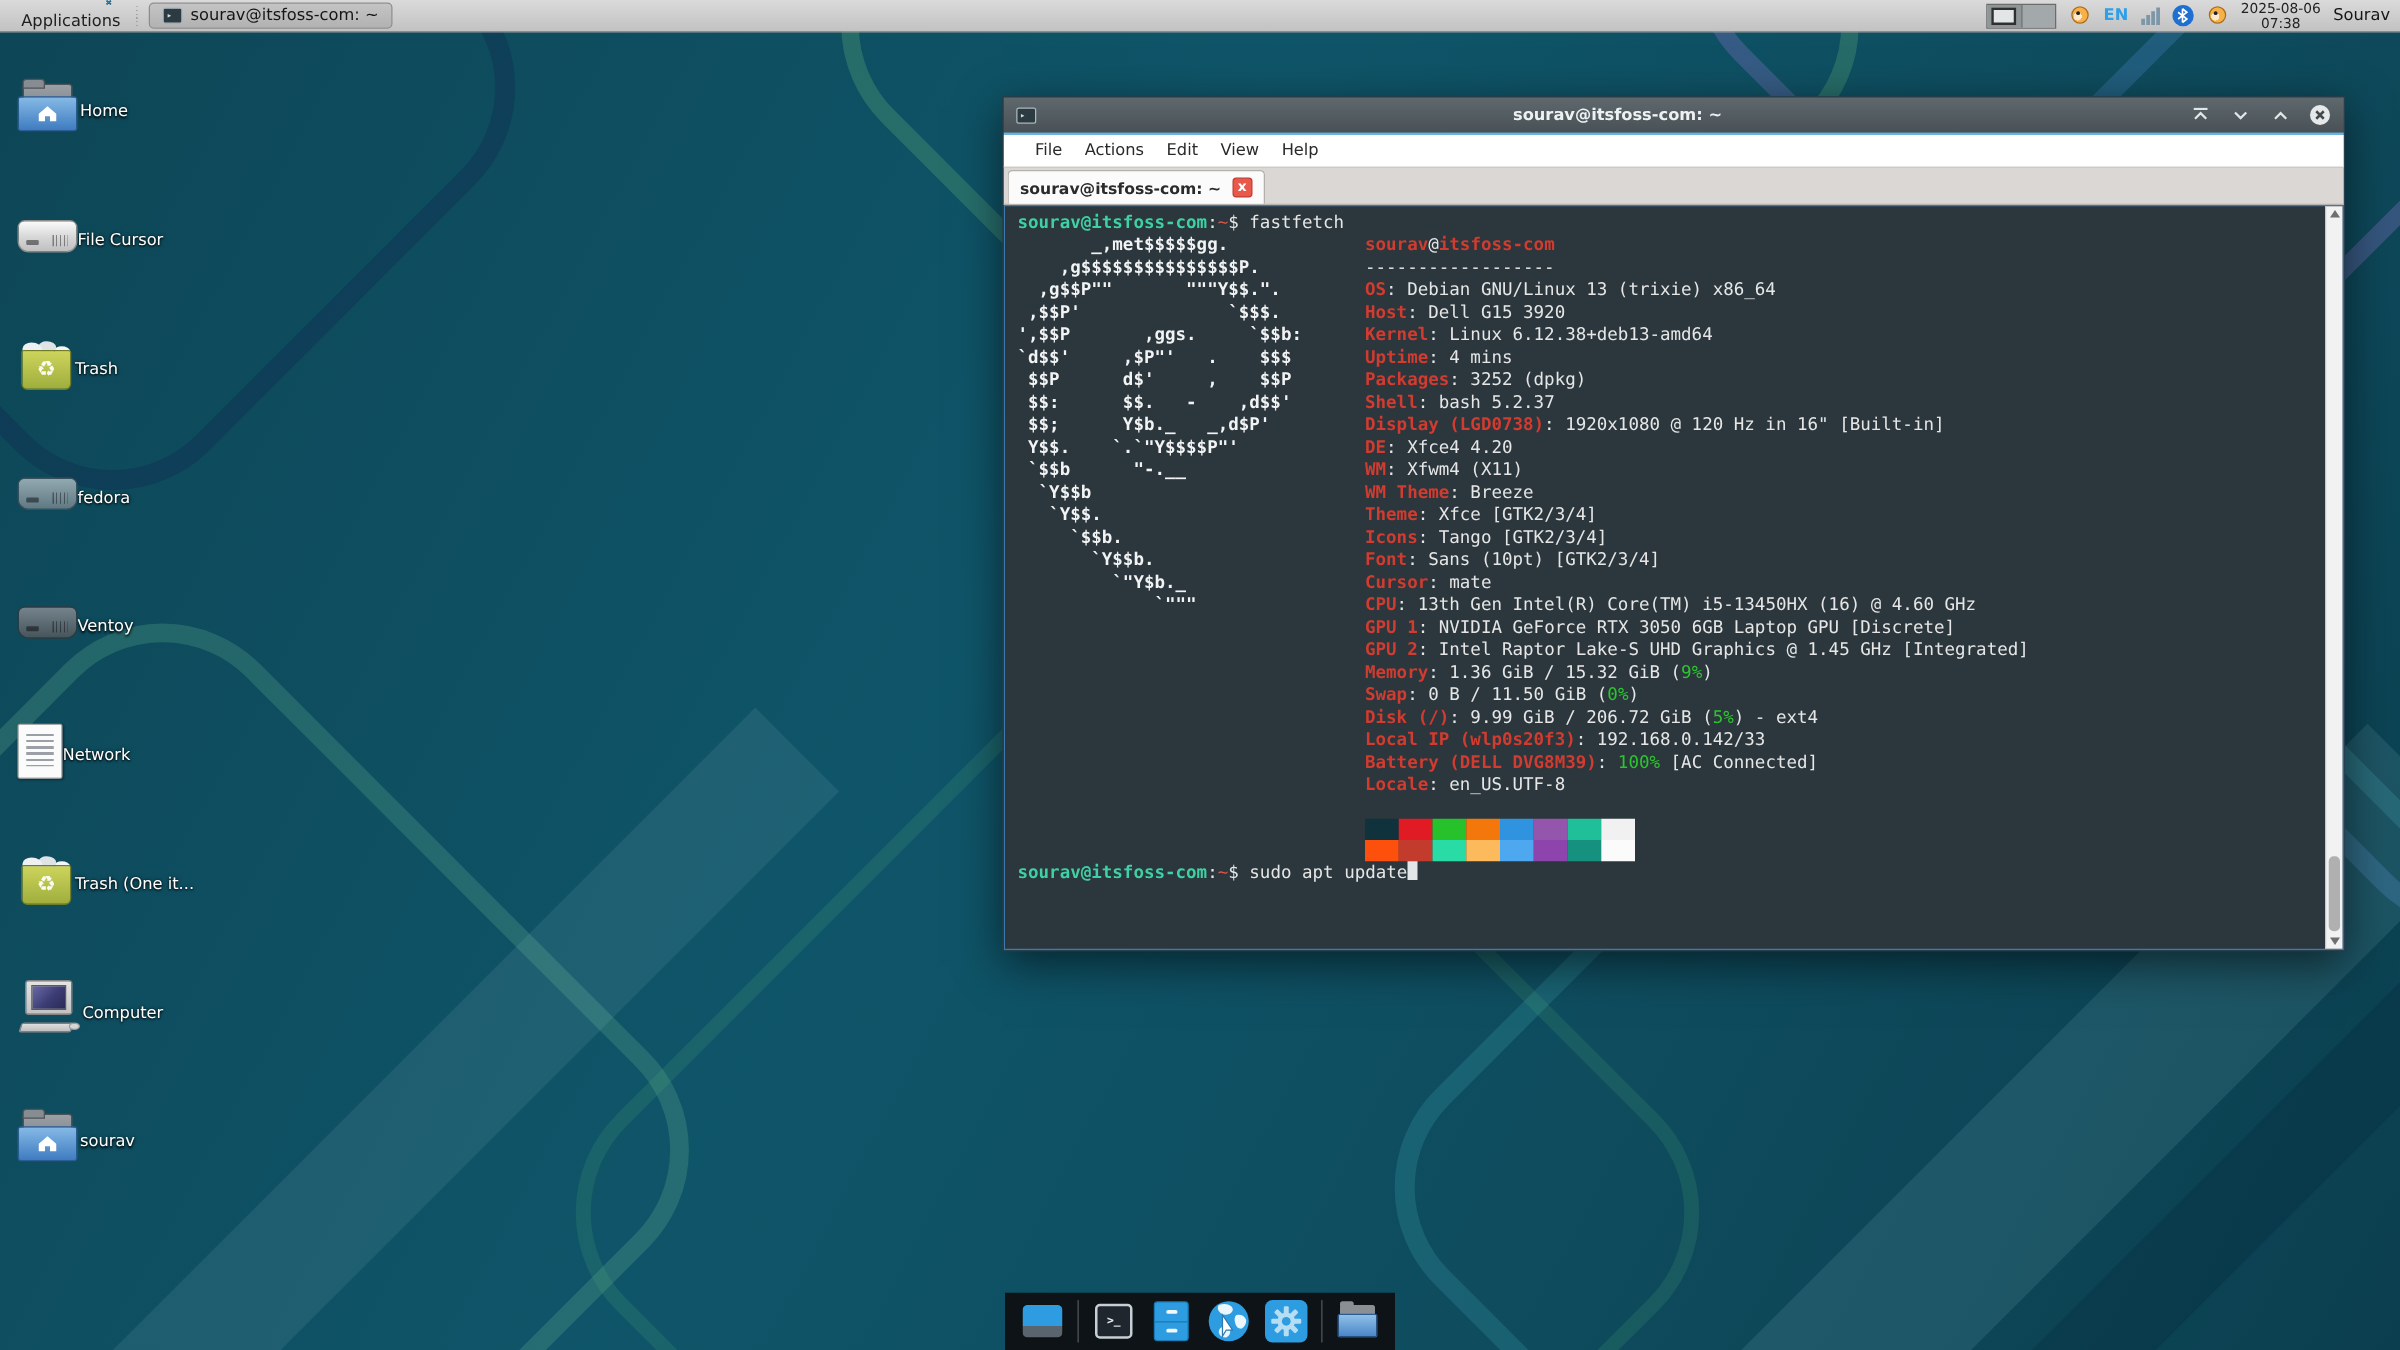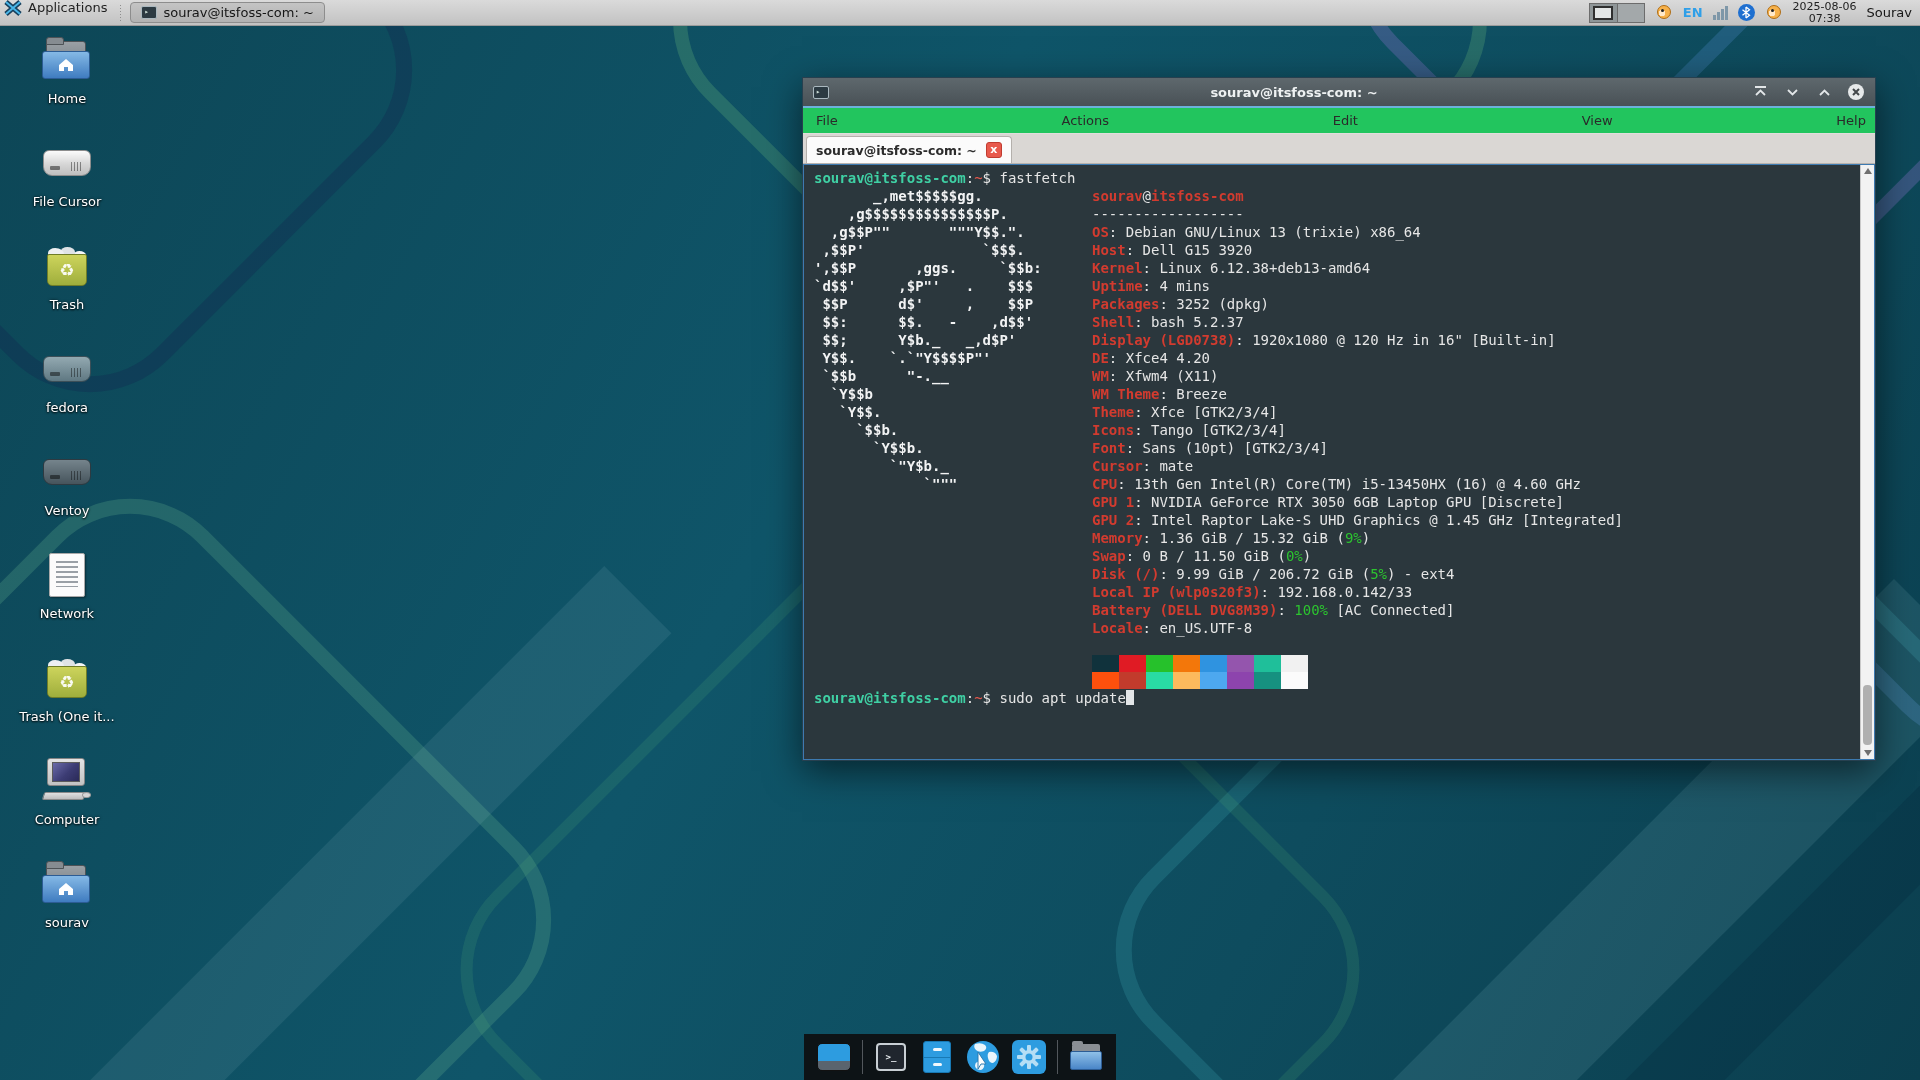--- a/index.html
+++ b/index.html
@@ -6,21 +6,21 @@
   html,body { width:1920px; height:1080px; overflow:hidden; font-family:"DejaVu Sans", sans-serif; }
 
   
   .desktop { position:fixed; inset:0; background:linear-gradient(118deg,#0d4656 0%,#0f5569 42%,#0e4c5e 70%,#0b3f4f 100%); overflow:hidden; }
   .shape { position:absolute; border-style:solid; }
   .ring { border-radius:110px; transform:rotate(45deg); background:transparent; }
   .stripe { transform:rotate(45deg); }
 
   
   .panel { position:fixed; top:0; left:0; right:0; height:26px; background:linear-gradient(#dadada,#c2c2c2); border-bottom:1px solid #9b9b9b; display:flex; align-items:center; z-index:50; }
-  .apps-btn { display:flex; align-items:flex-start; gap:6px; height:100%; padding:0 8px 0 4px; }
+  .apps-btn { display:flex; align-items:flex-end; gap:6px; height:100%; padding:0 8px 0 17px;flex-direction:column; }
   .apps-label { font-size:13px; color:#1f1f1f; }
   .grip { width:5px; height:16px; margin:0 3px; background-image:repeating-linear-gradient(#8e8e8e 0 1px, transparent 1px 3px); background-size:1px 100%; background-position:2px 0; background-repeat:no-repeat; }
   .task-btn { display:flex; align-items:center; gap:6px; height:21px; margin-left:4px; padding:0 10px; background:linear-gradient(#c4c4c4,#b2b2b2); border:1px solid #8d8d8d; border-radius:4px; max-width:300px; }
   .task-btn span { font-size:13px; color:#161616; white-space:nowrap; }
   .mini-term { width:16px; height:13px; background:#2c3a42; border:1px solid #aab8bf; border-radius:2px; color:#cfe0d8; font:bold 7px/11px "DejaVu Sans Mono",monospace; text-align:left; padding-left:2px; }
   .panel-right { margin-left:auto; display:flex; align-items:center; gap:10px; padding-right:8px; }
   .ws-switcher { display:flex; border:1px solid #6c6c6c; height:20px; }
   .ws { width:27px; height:100%; }
   .ws.active { background:#8f9698; display:flex; align-items:center; justify-content:center; }
   .ws.active .ws-win { width:20px; height:14px; background:#e3e6e6; border:2px solid #2f2f2f; }
@@ -30,21 +30,21 @@
   .fish .eye { position:absolute; left:6px; top:4px; width:3px; height:3px; border-radius:50%; background:#222; }
   .kb-layout { font-size:13px; font-weight:bold; color:#2f9fe8; }
   .sig { display:flex; align-items:flex-end; gap:1px; height:15px; }
   .sig i { display:block; width:3px; background:#7e97a8; }
   .bt { width:17px; height:17px; border-radius:50%; background:#1e6fd0; display:flex; align-items:center; justify-content:center; }
   .clock { text-align:center; font-size:11px; line-height:12px; color:#222; }
   .panel-user { font-size:13px; color:#161616; }
 
   
   .icons-col { position:absolute; left:14px; top:36px; width:106px; }
-  .dcell { height:100px; margin-bottom:3px; display:flex; flex-direction:column; align-items:center;text-align:right; }
+  .dcell { height:100px; margin-bottom:3px; display:flex; flex-direction:row; align-items:center;text-align:right; }
   .dlabel { margin-top:7px; font-size:13px; color:#ffffff; text-shadow:0 1px 2px rgba(0,0,0,.95), 0 0 3px rgba(0,0,0,.7); white-space:nowrap; }
   .dicon { height:48px; display:flex; align-items:center; justify-content:center; position:relative; }
   .folder-ic { position:relative; width:50px; height:42px; }
   .folder-ic .back { position:absolute; left:4px; top:2px; width:40px; height:34px; background:linear-gradient(#9aa0a5,#6d7479); border:1px solid #4e5357; border-radius:3px; }
   .folder-ic .back::before { content:""; position:absolute; left:-1px; top:-5px; width:16px; height:6px; background:#868c91; border:1px solid #4e5357; border-radius:3px 3px 0 0; }
   .folder-ic .front { position:absolute; left:0; top:12px; width:48px; height:28px; background:linear-gradient(#85b9e6,#3f7cc0); border:1px solid #2c5c94; border-radius:3px; display:flex; align-items:center; justify-content:center; }
   .drive-ic { width:48px; height:26px; border-radius:6px 6px 9px 9px; position:relative; }
   .drive-light { background:linear-gradient(#fbfbfb,#d6d6d6 55%,#bfbfbf); border:1px solid #8d8d8d; }
   .drive-dark { background:linear-gradient(#75848c,#46545c); border:1px solid #2e3a41; }
   .drive-teal { background:linear-gradient(#93a9b1,#5f7882); border:1px solid #3c4f58; }
@@ -63,21 +63,21 @@
   .comp-ic .cable { position:absolute; right:2px; bottom:6px; width:9px; height:6px; border:1px solid #9a9a9a; border-radius:50%; background:#d6d6d6; }
 
   
   .xwin { position:absolute; left:802px; top:77px; width:1074px; height:684px; border:1px solid #27404f; box-shadow:0 10px 34px rgba(0,0,0,.55); background:#2b373d; z-index:20; display:flex; flex-direction:column; }
   .titlebar { height:28px; background:linear-gradient(#5e686d,#49525 6px); background:linear-gradient(#5e686d,#495156); display:flex; align-items:center; padding:0 10px; }
   .titlebar .ticon { margin-right:8px; }
   .title-text { flex:1; text-align:center; font-size:13px; font-weight:bold; color:#eef1f2; }
   .win-controls { display:flex; align-items:center; gap:14px; }
   .wc { width:18px; height:18px; display:flex; align-items:center; justify-content:center; }
   .accent-line { height:2px; background:#6db1dc; }
-  .menubar { height:26px; background:#22c55e; display:flex; align-items:center; padding-left:4px; border-bottom:1px solid #e0dedc;justify-content:space-between; }
+  .menubar { height:26px; background:#ffffff; display:flex; align-items:center; padding-left:16px; border-bottom:1px solid #e0dedc; }
   .menu-item { padding:0 9px; font-size:13px; color:#2a2a2a; }
   .tabbar { height:30px; background:#dad7d4; border-bottom:1px solid #b7b3af; display:flex; align-items:flex-end; padding-left:3px; }
   .tab { height:27px; background:#fbfbfb; border:1px solid #b4b0ac; border-bottom:none; border-radius:4px 4px 0 0; display:flex; align-items:center; padding:0 9px; gap:9px; }
   .tab-label { font-size:12.5px; font-weight:bold; color:#2b2b2b; white-space:nowrap; }
   .tab-close { width:16px; height:16px; background:#e8594c; border:1px solid #c03c30; border-radius:3px; color:#fff; font:bold 11px/14px "DejaVu Sans",sans-serif; text-align:center; }
 
   .term-wrap { flex:1; position:relative; background:#2b373d; box-shadow:inset 0 0 0 1px #3d7ab0; }
   .term { position:absolute; inset:1px 15px 1px 1px; padding:4px 0 0 10px; font:14px/18px "DejaVu Sans Mono",monospace; color:#e6e6e6; overflow:hidden; }
   .tline { height:18px; white-space:pre; }
   .ff { display:flex; }

